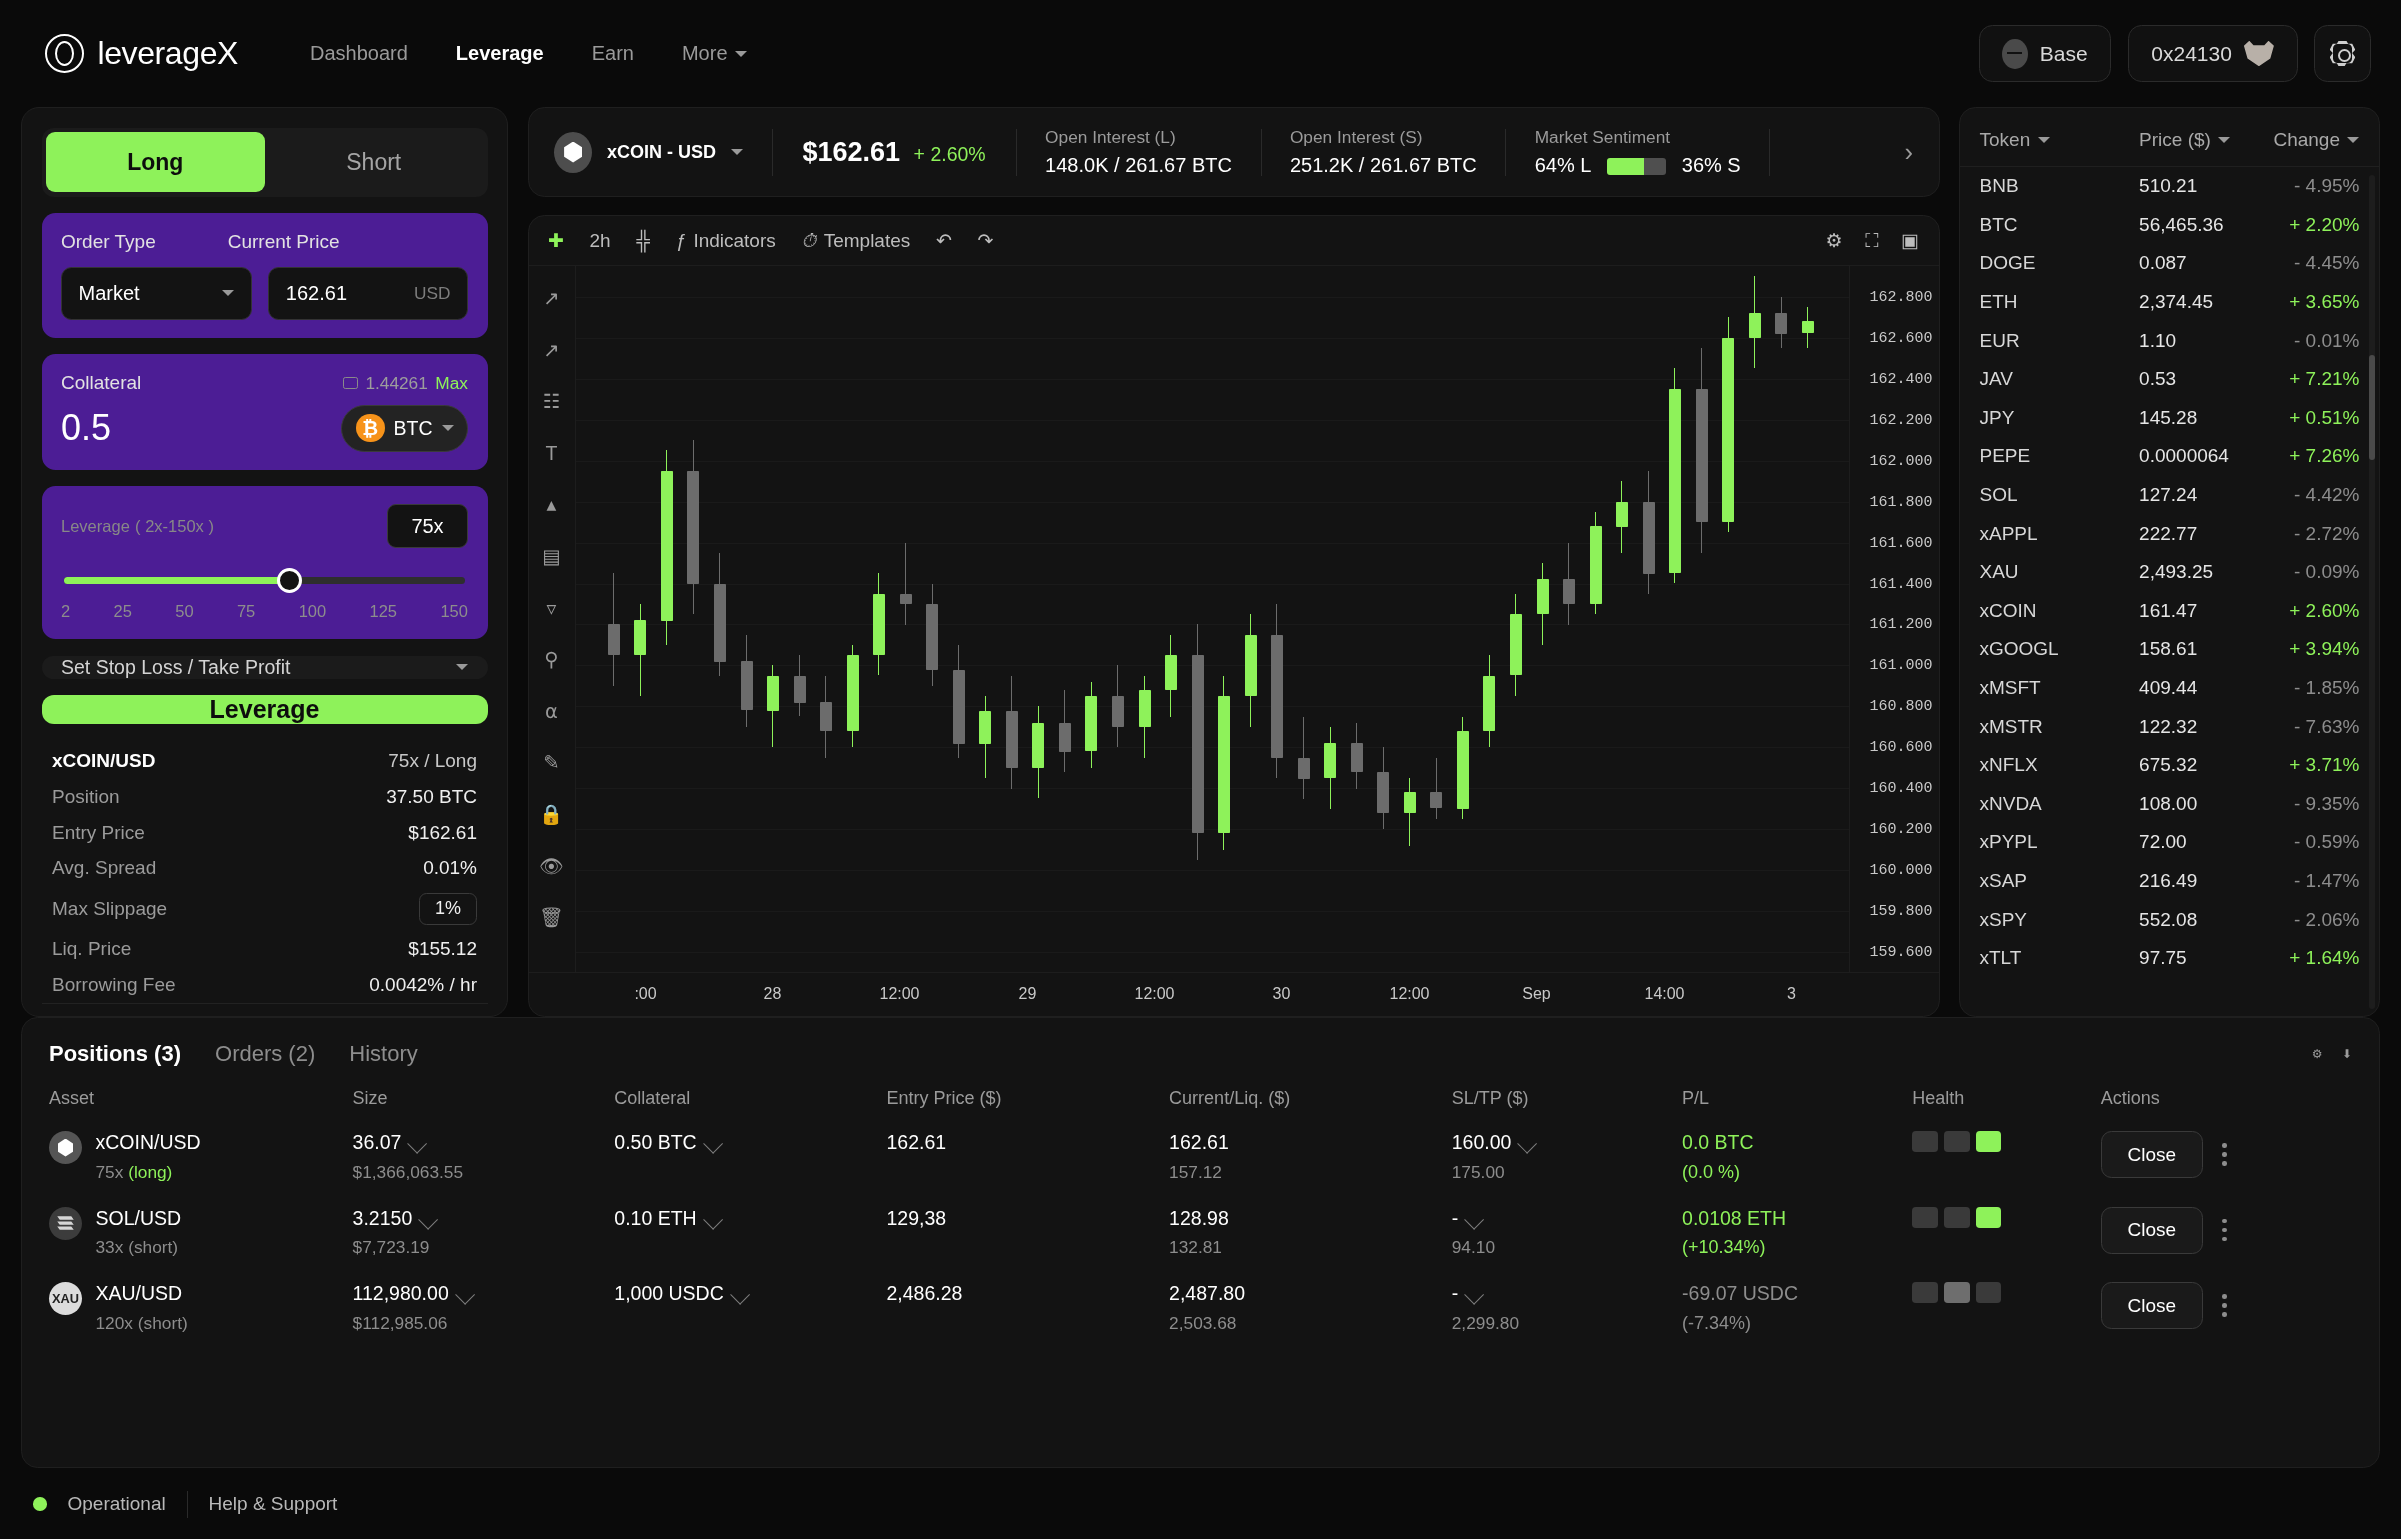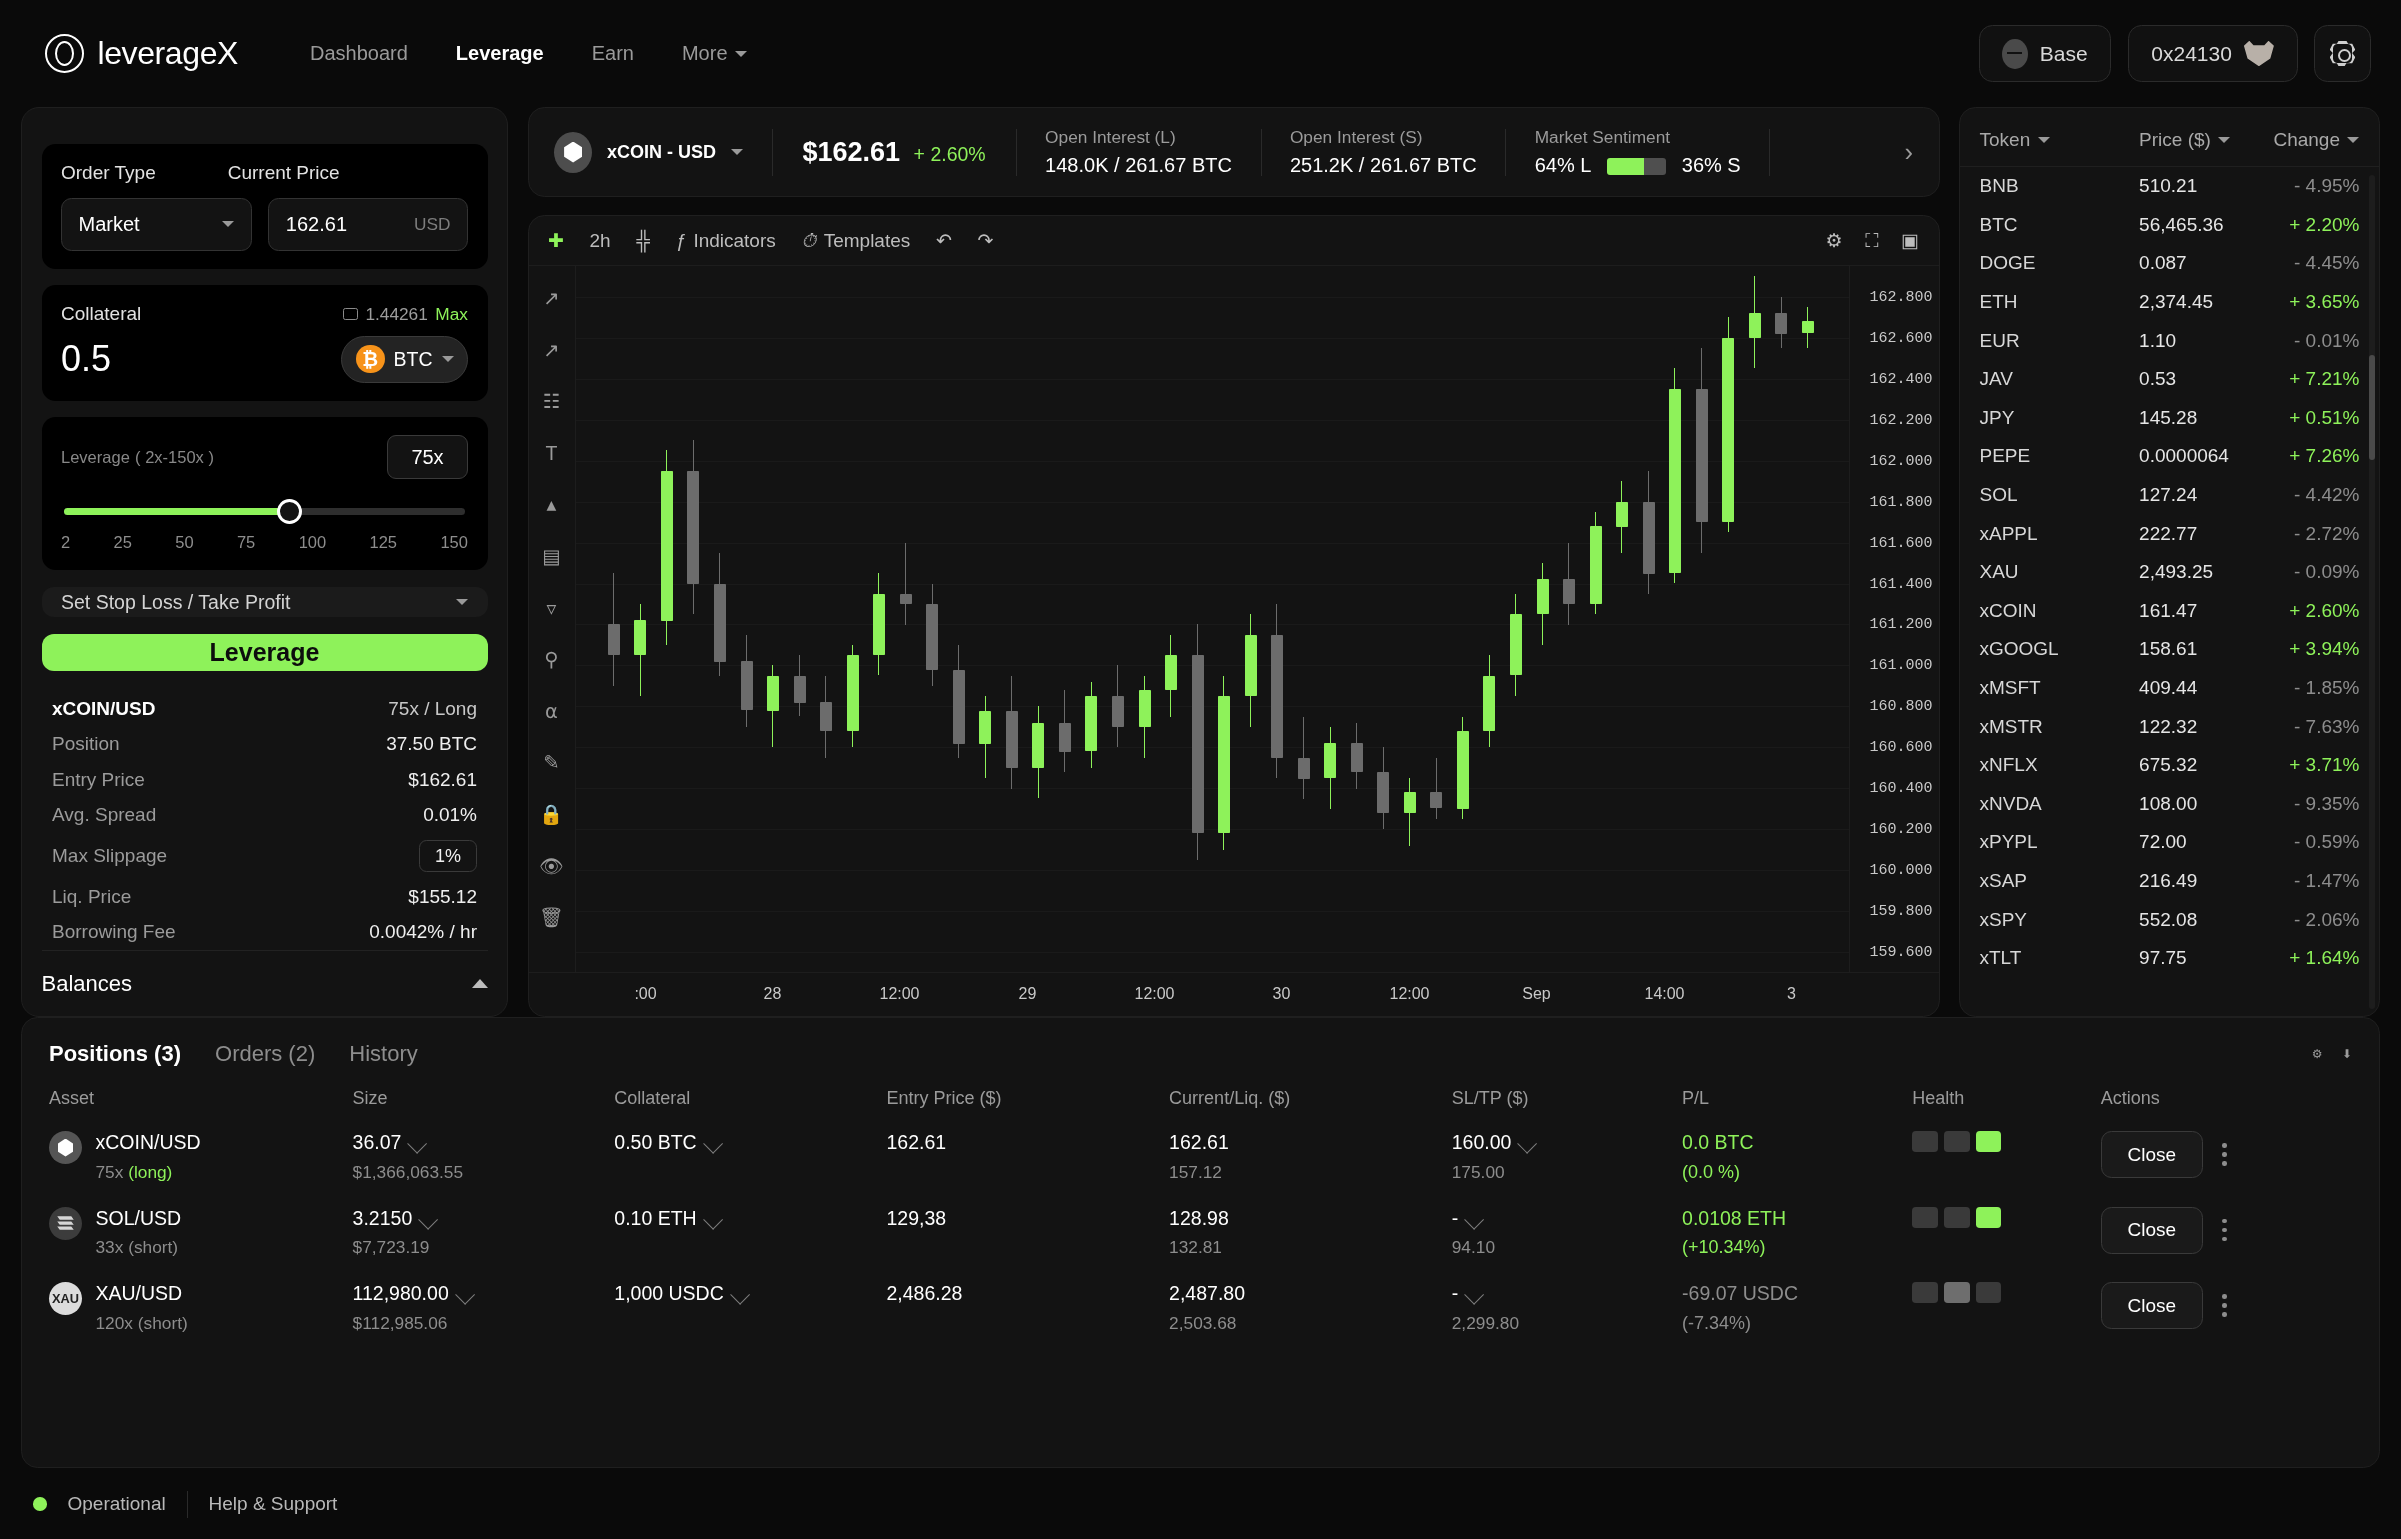--- a/index.html
+++ b/index.html
@@ -42,21 +42,21 @@
   .body { flex: 1; display: flex; gap: 19.5px; padding: 0 21px 0 21px; min-height: 0; }
 
   
   .left { width: 487px; flex: none; background: #131313; border: 0.8px solid #1f1f1f; border-radius: 18px;
           display: flex; flex-direction: column; padding: 19.5px; }
   .side-toggle { display: flex; background: #1b1b1b; border-radius: 12px; padding: 4.5px; }
   .side-btn { flex: 1; height: 60px; border-radius: 9px; display:flex;align-items:center;justify-content:center;
               font-size: 23px; color: #a5a5a5; cursor:pointer; }
   .side-btn.active { background: #8ef25a; color: #0d0d0d; font-weight: bold; }
 
-  .card { background: #000000; border-radius: 13.5px; padding: 18px 19.5px; margin-top: 16.5px; }
+  .card { background: #4c1d95; border-radius: 13.5px; padding: 18px 19.5px; margin-top: 16.5px; }
   .card-label { font-size: 19px; color: #e2e2e2; }
   .ot-head { display:flex; gap: 72px; margin-bottom: 13.5px; }
   .select { height: 53px; border: 0.8px solid #333; border-radius: 10.5px; background:#131313; display:flex; align-items:center;
             justify-content:space-between; padding: 0 16.5px; font-size: 20px; cursor:pointer; }
   .ot-row { display:flex; gap: 16.5px; }
   .ot-row .select { width: 194px; }
   .price-box { width: 203px; height: 53px; border: 0.8px solid #333; border-radius: 10.5px; background:#131313;
                display:flex; align-items:center; justify-content:space-between; padding: 0 16.5px; font-size: 20px; }
   .price-box .unit { color: #7d7d7d; font-size: 17.3px; }
 
@@ -233,20 +233,24 @@
       </div>
       <div class="icon-btn">
         <span class="gear"></span>
       </div>
     </div>
   </div>
 
   <div class="body">
 
     <div class="left">
+      <div class="side-toggle">
+        <div class="side-btn active">Long</div>
+        <div class="side-btn">Short</div>
+      </div>
 
       <div class="card">
         <div class="ot-head">
           <div class="card-label">Order Type</div>
           <div class="card-label">Current Price</div>
         </div>
         <div class="ot-row">
           <div class="select">
             <span>Market</span>
             <span class="chev"></span>

